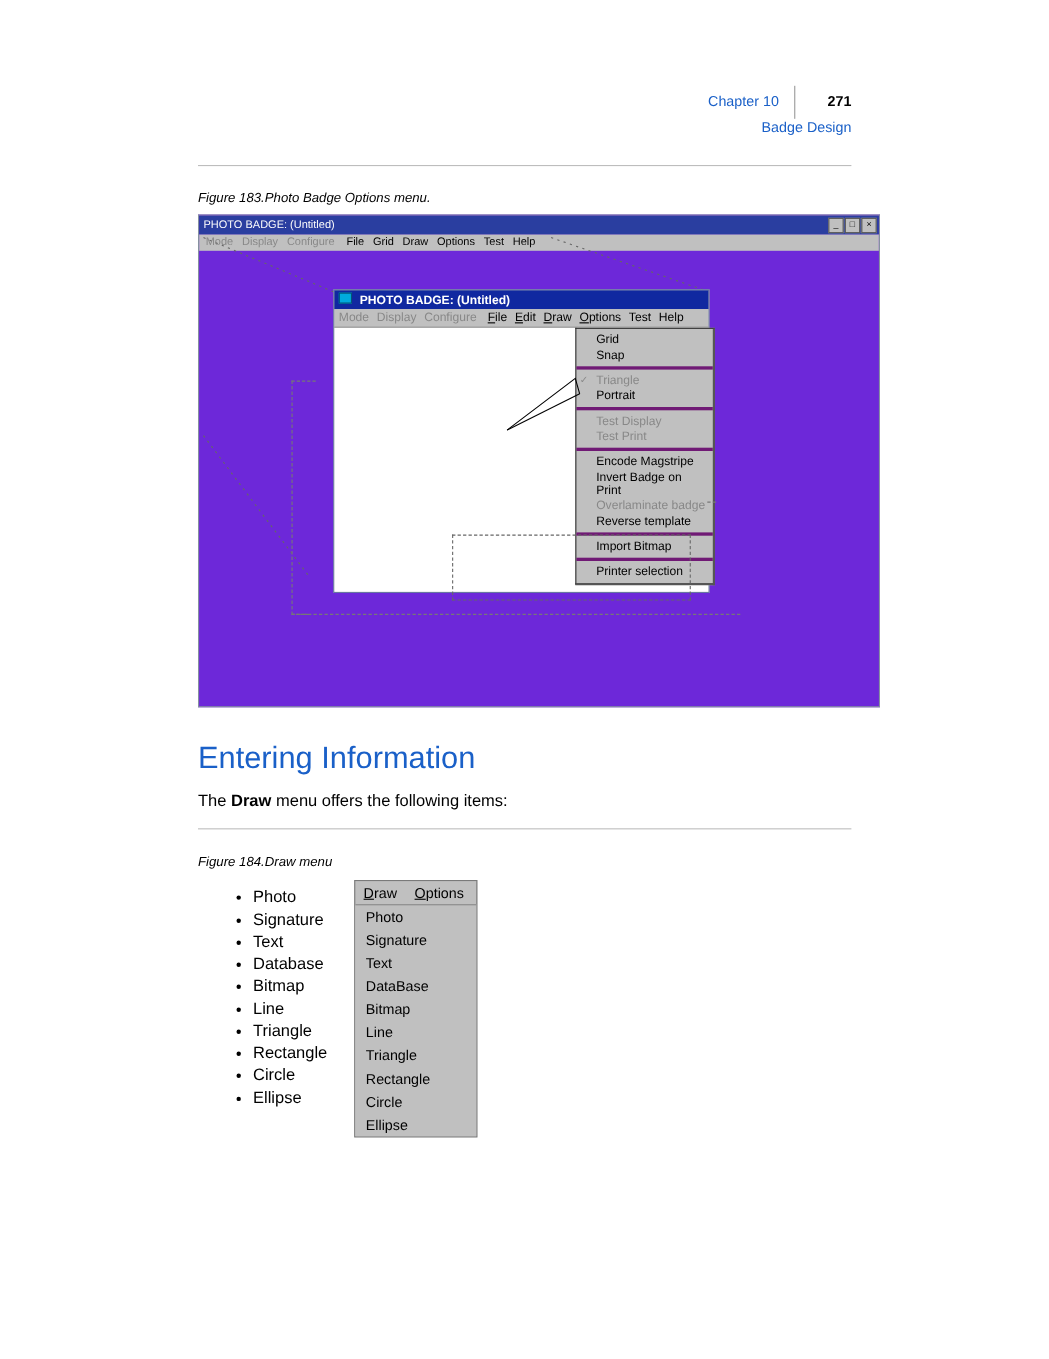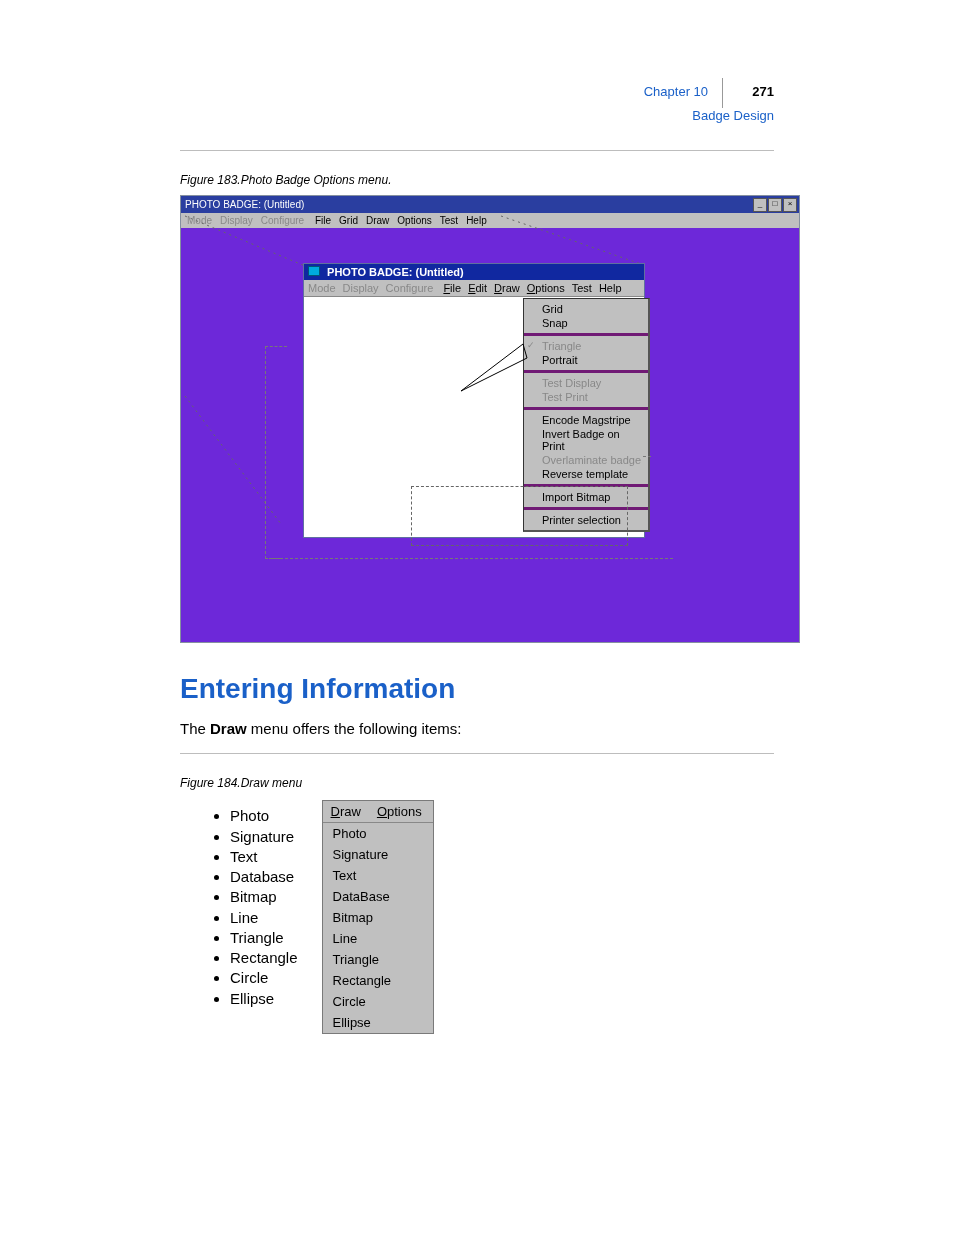--- a/index.html
+++ b/index.html
@@ -30,21 +30,21 @@
 .drop{position:absolute;left:342px;top:102px;width:124px;background:#c0c0c0;border:1px solid #333;border-right:2px solid #555;border-bottom:2px solid #555;font-size:11px}
 .drop .grp{border-bottom:3px solid #701a75;padding:3px 0}
 .drop .grp:last-child{border-bottom:none}
 .drop .itm{padding:1px 6px 1px 18px;color:#000;position:relative}
 .drop .itm.dis{color:#888}
 .drop .itm.chk::before{content:"✓";position:absolute;left:3px;color:#888;font-size:9px}
 
 .callout{position:absolute;left:130px;top:186px;width:190px;padding:14px 10px;border:1px solid #000;border-radius:50%/60%;background:#fff;font-family:Arial;font-size:14px;font-weight:bold;text-align:left;line-height:1.25}
 .dash2{position:absolute;left:230px;top:290px;width:215px;height:58px;border:1px dashed #666}
 
-h1{color:#1a60c8;font-size:28px;font-weight:bold;margin:24px 0 14px 0}
+h1{color:#1a60c8;font-size:28px;font-weight:normal;margin:24px 0 14px 0}
 p.body{font-size:15px;line-height:1.35;margin:0 0 14px 0}
 
 .fig184{display:flex;align-items:flex-start;gap:24px;margin-top:10px}
 .blist{list-style:disc;margin:6px 0 0 50px;padding:0;font-size:15px;line-height:1.35}
 .menu184{border:1px solid #7a7a7a;background:#c0c0c0;font-family:Arial;font-size:13px;width:110px}
 .menu184 .hd{display:flex}
 .menu184 .hd span{padding:3px 8px;cursor:default}
 .menu184 .hd span u{text-decoration:underline}
 .menu184 .lst{background:#c0c0c0;border-top:1px solid #888}
 .menu184 .lst div{padding:3px 10px}

